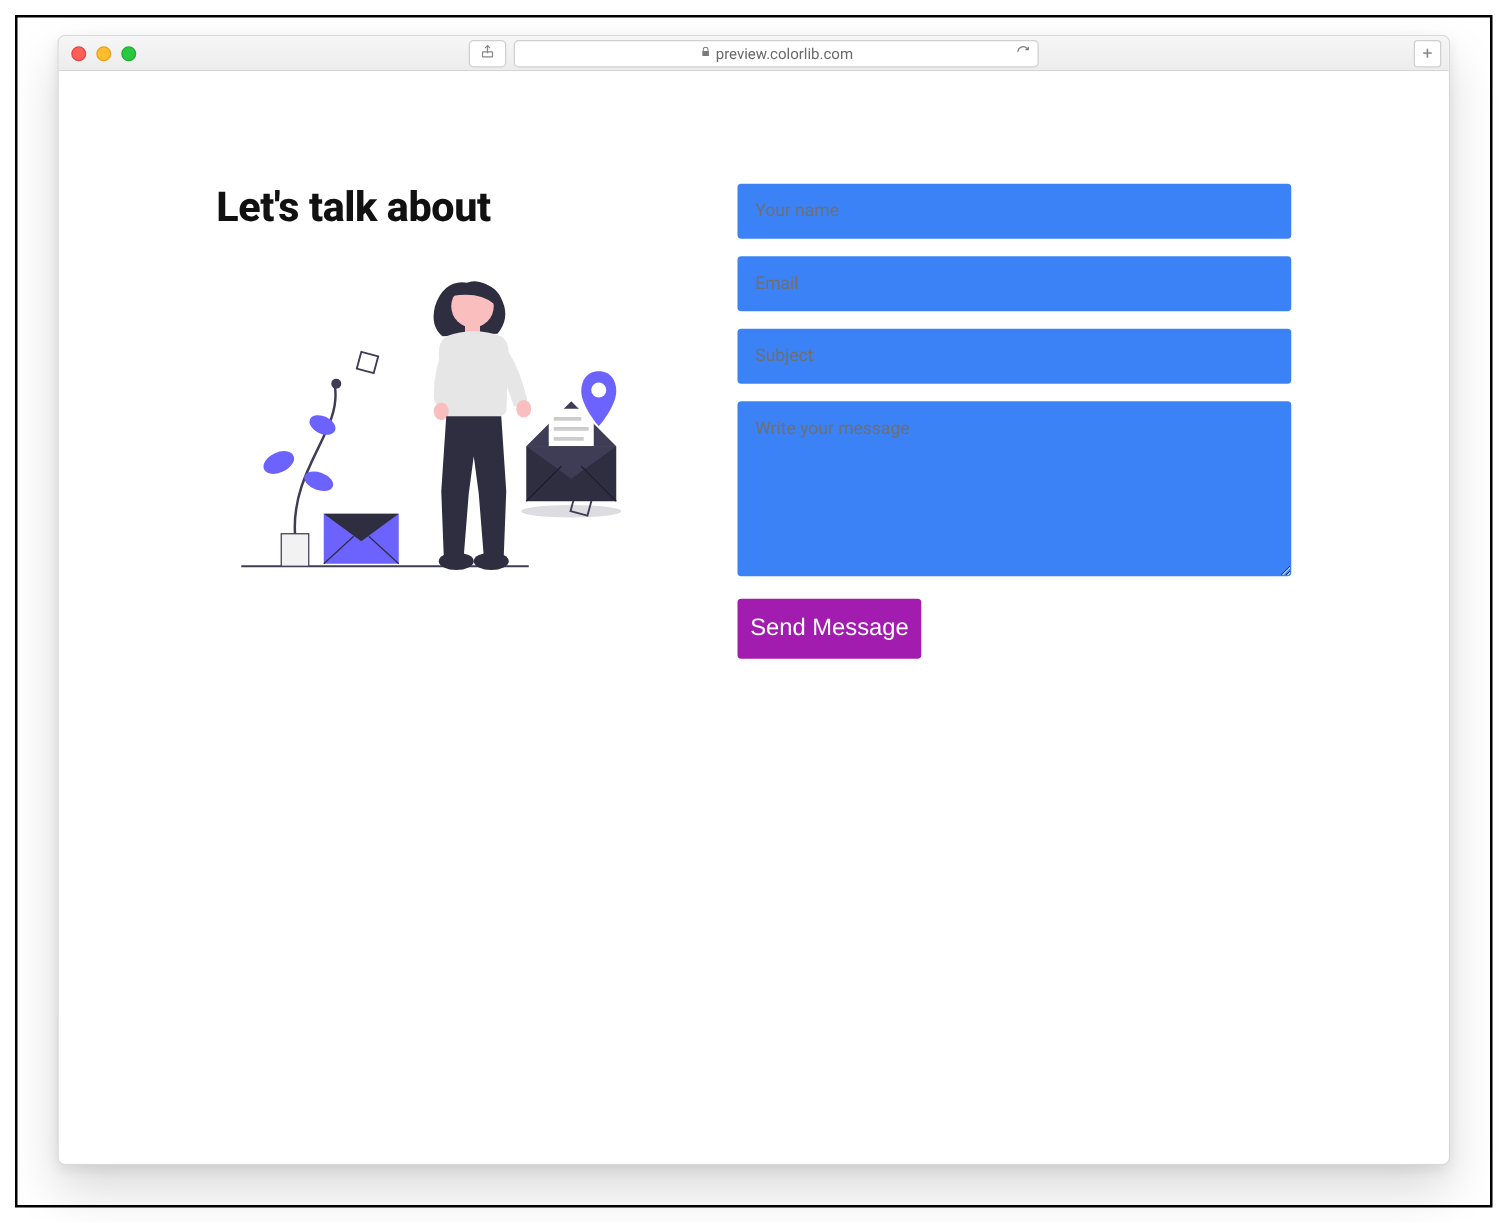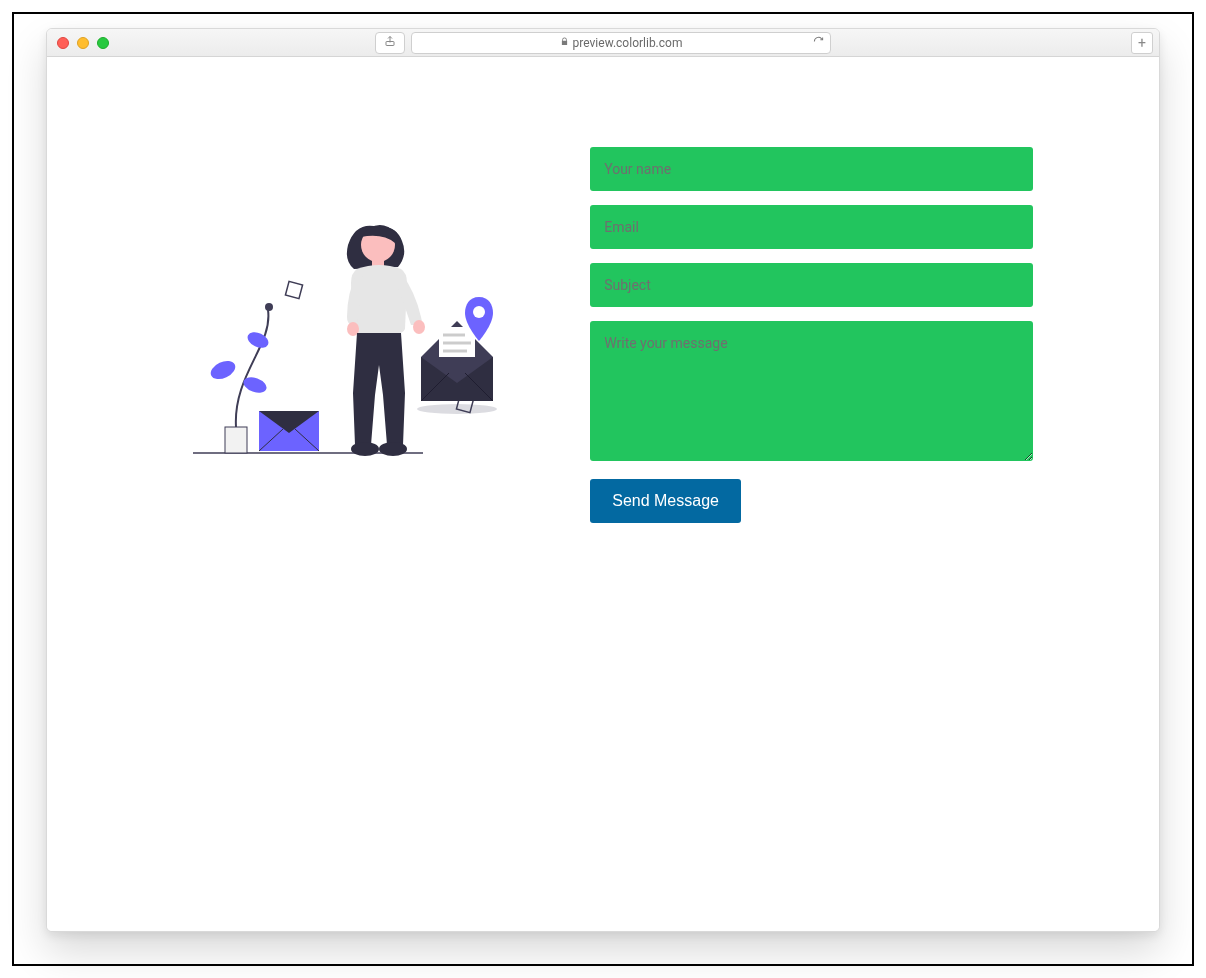--- a/index.html
+++ b/index.html
@@ -116,41 +116,41 @@
     line-height: 1.7;
     max-width: 340px;
   }
   .illustration {
     margin-top: 18px;
     width: 330px;
     height: 260px;
   }
   .form-field {
     width:100%;
-    background:#22c55e;
+    background:#3b82f6;
     border:none;
     border-radius:3px;
     padding: 14px 14px;
     font-size:14px;
     color:#333;
     margin-bottom: 14px;
     font-family:inherit;
   }
   .form-field::placeholder { color:#6f6f6f; }
   textarea.form-field {
     height: 140px;
     resize: both;
   }
   .send-btn {
-    background:#0369a1;
+    background:#a21caf;
     color:#fff;
     border:none;
     border-radius:3px;
-    padding: 13px 22px;
-    font-size:16px;
+    padding: 13px 10px;
+    font-size:19px;
     font-weight:500;
     cursor:pointer;
   }
 </style>
 </head>
 <body>
 
 <div class="outer-frame">
   <div class="browser-window">
 
@@ -190,21 +190,21 @@
       <div class="newtab-btn">
         <span>+</span>
       </div>
     </div>
 
     <div class="viewport">
       <div class="content">
 
         <div class="left-col">
           <h1 class="heading">
-            <br>
+            <span>Let's talk about</span><br>
           </h1>
 
           <div class="illustration">
             <svg viewBox="0 0 330 260" width="330" height="260">
 
               <line x1="20" y1="248" x2="250" y2="248" stroke="#3f3d56" stroke-width="1.5"></line>
 
               <rect x="52" y="222" width="22" height="26" fill="#f2f2f2" stroke="#3f3d56"></rect>
 
               <path d="M63 222 C60 170 100 140 95 105" stroke="#3f3d56" stroke-width="2" fill="none"></path>

